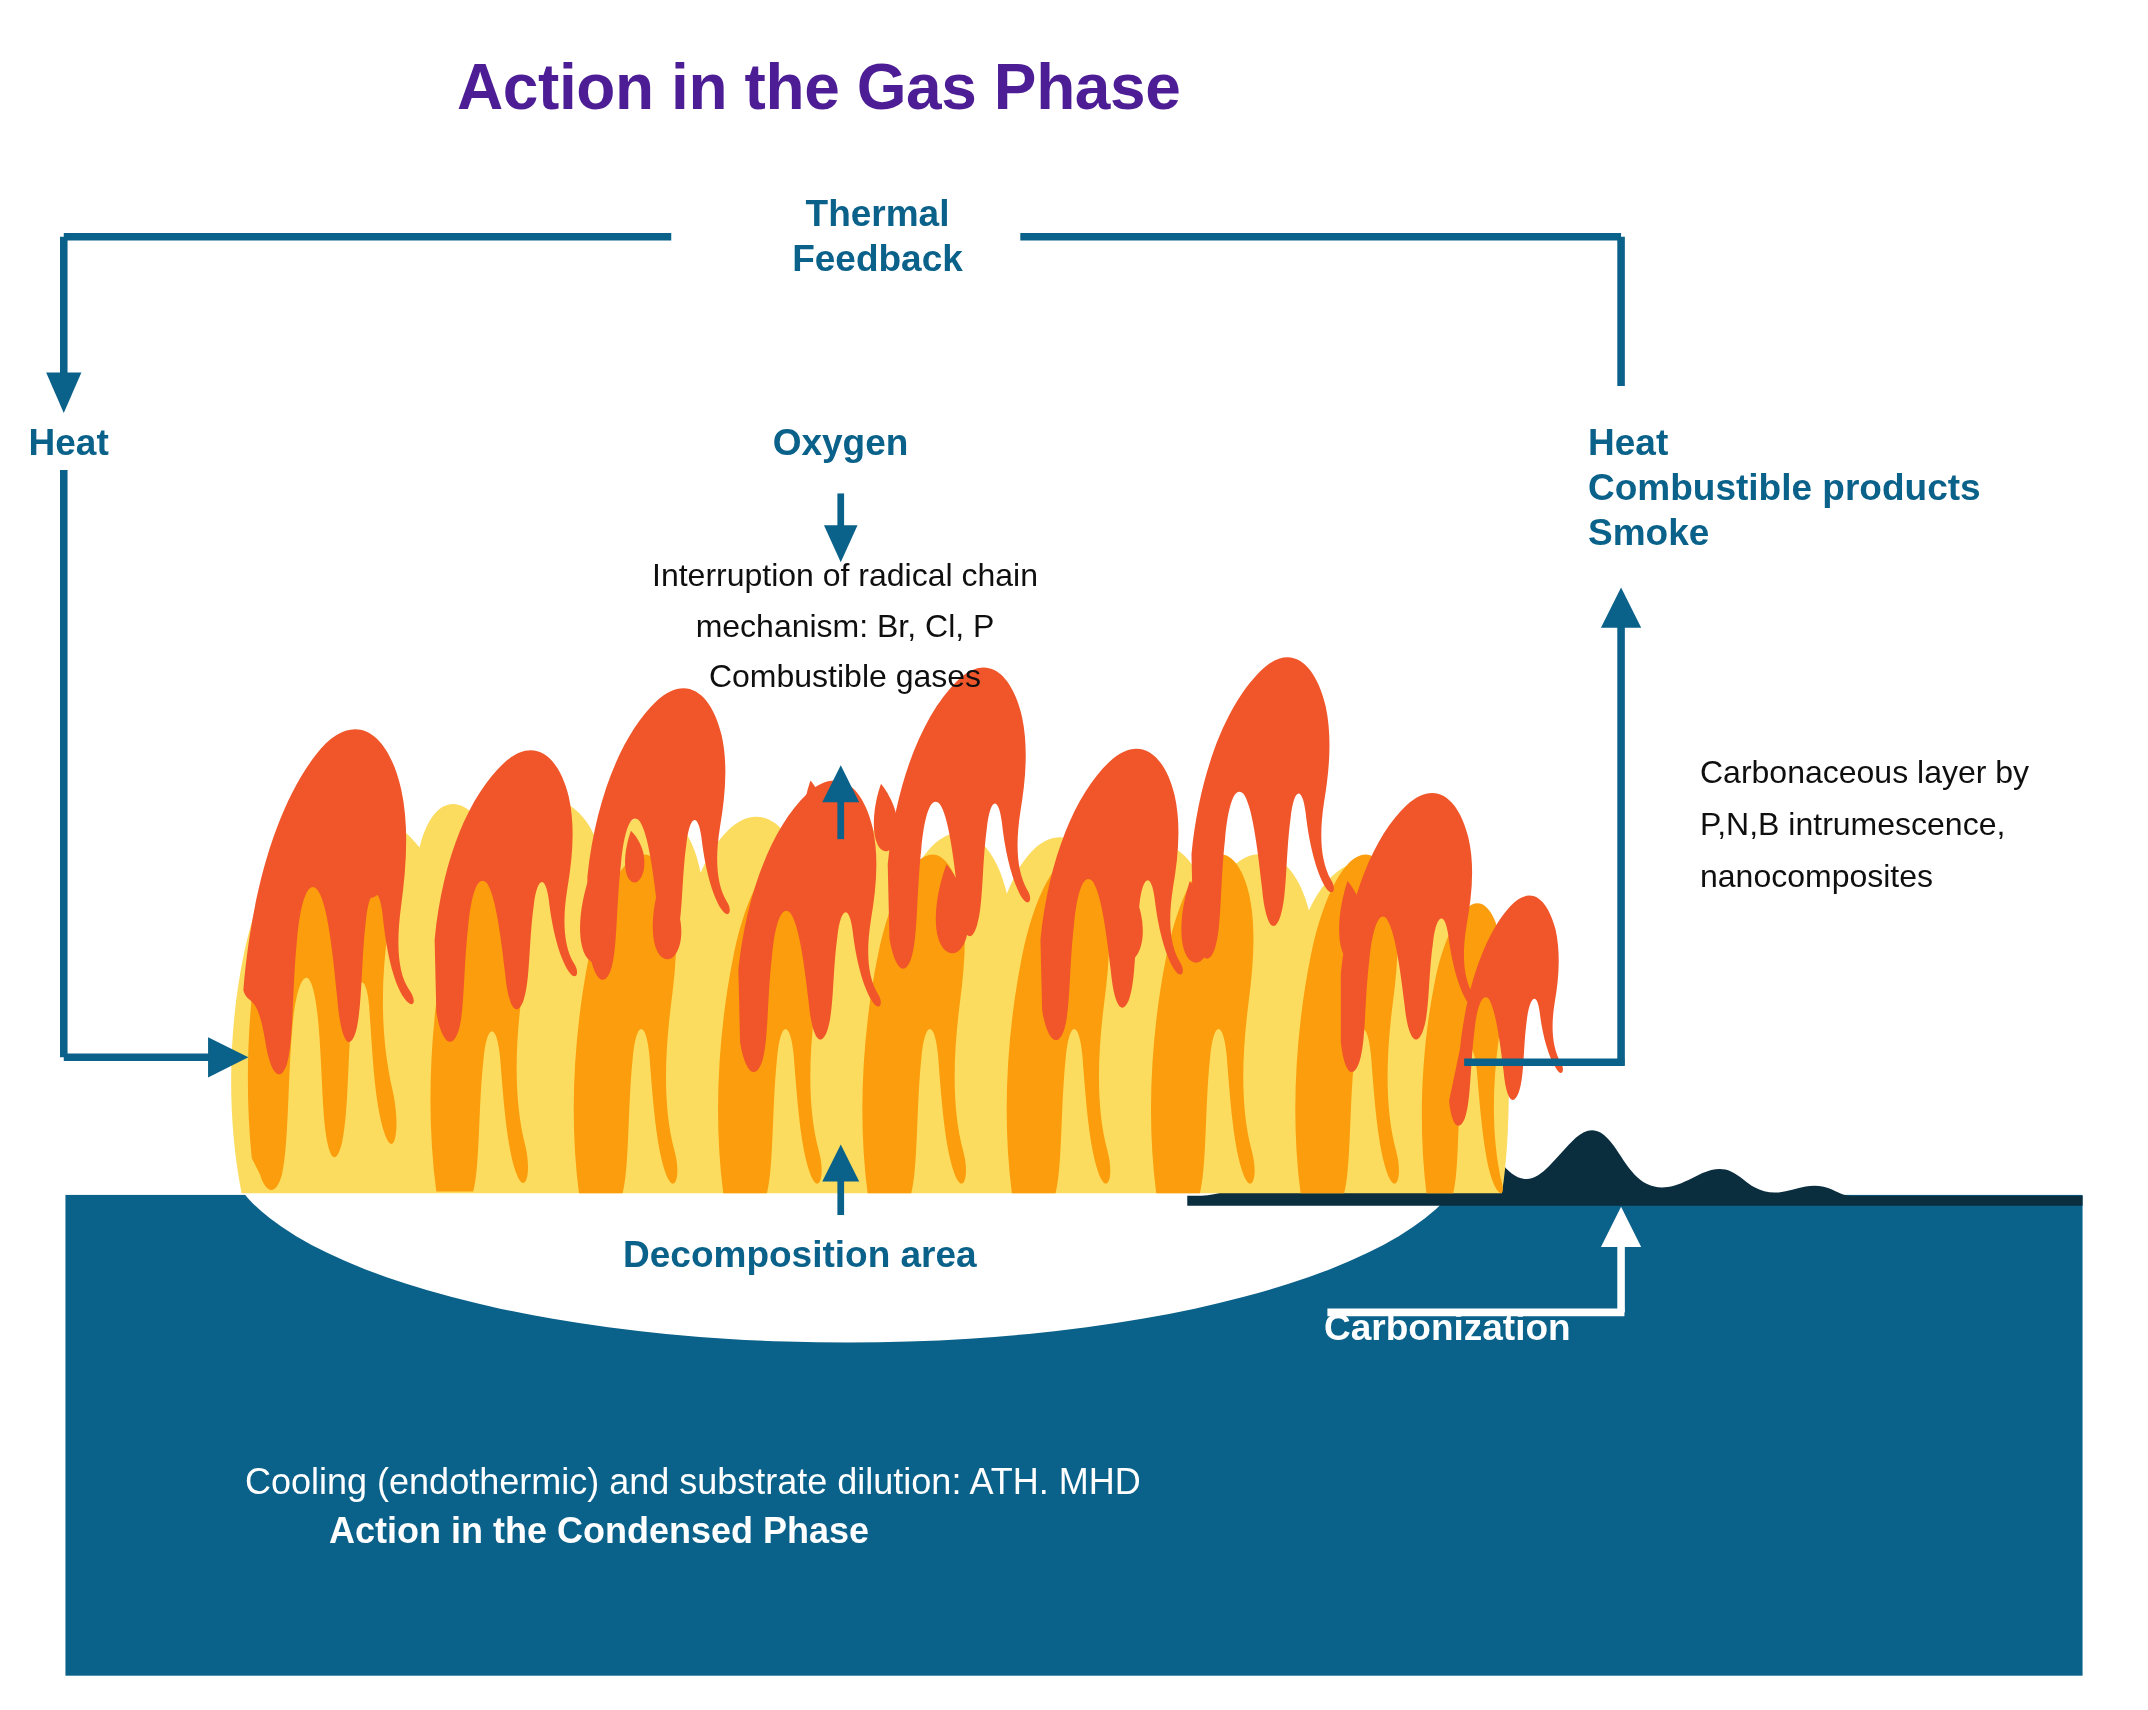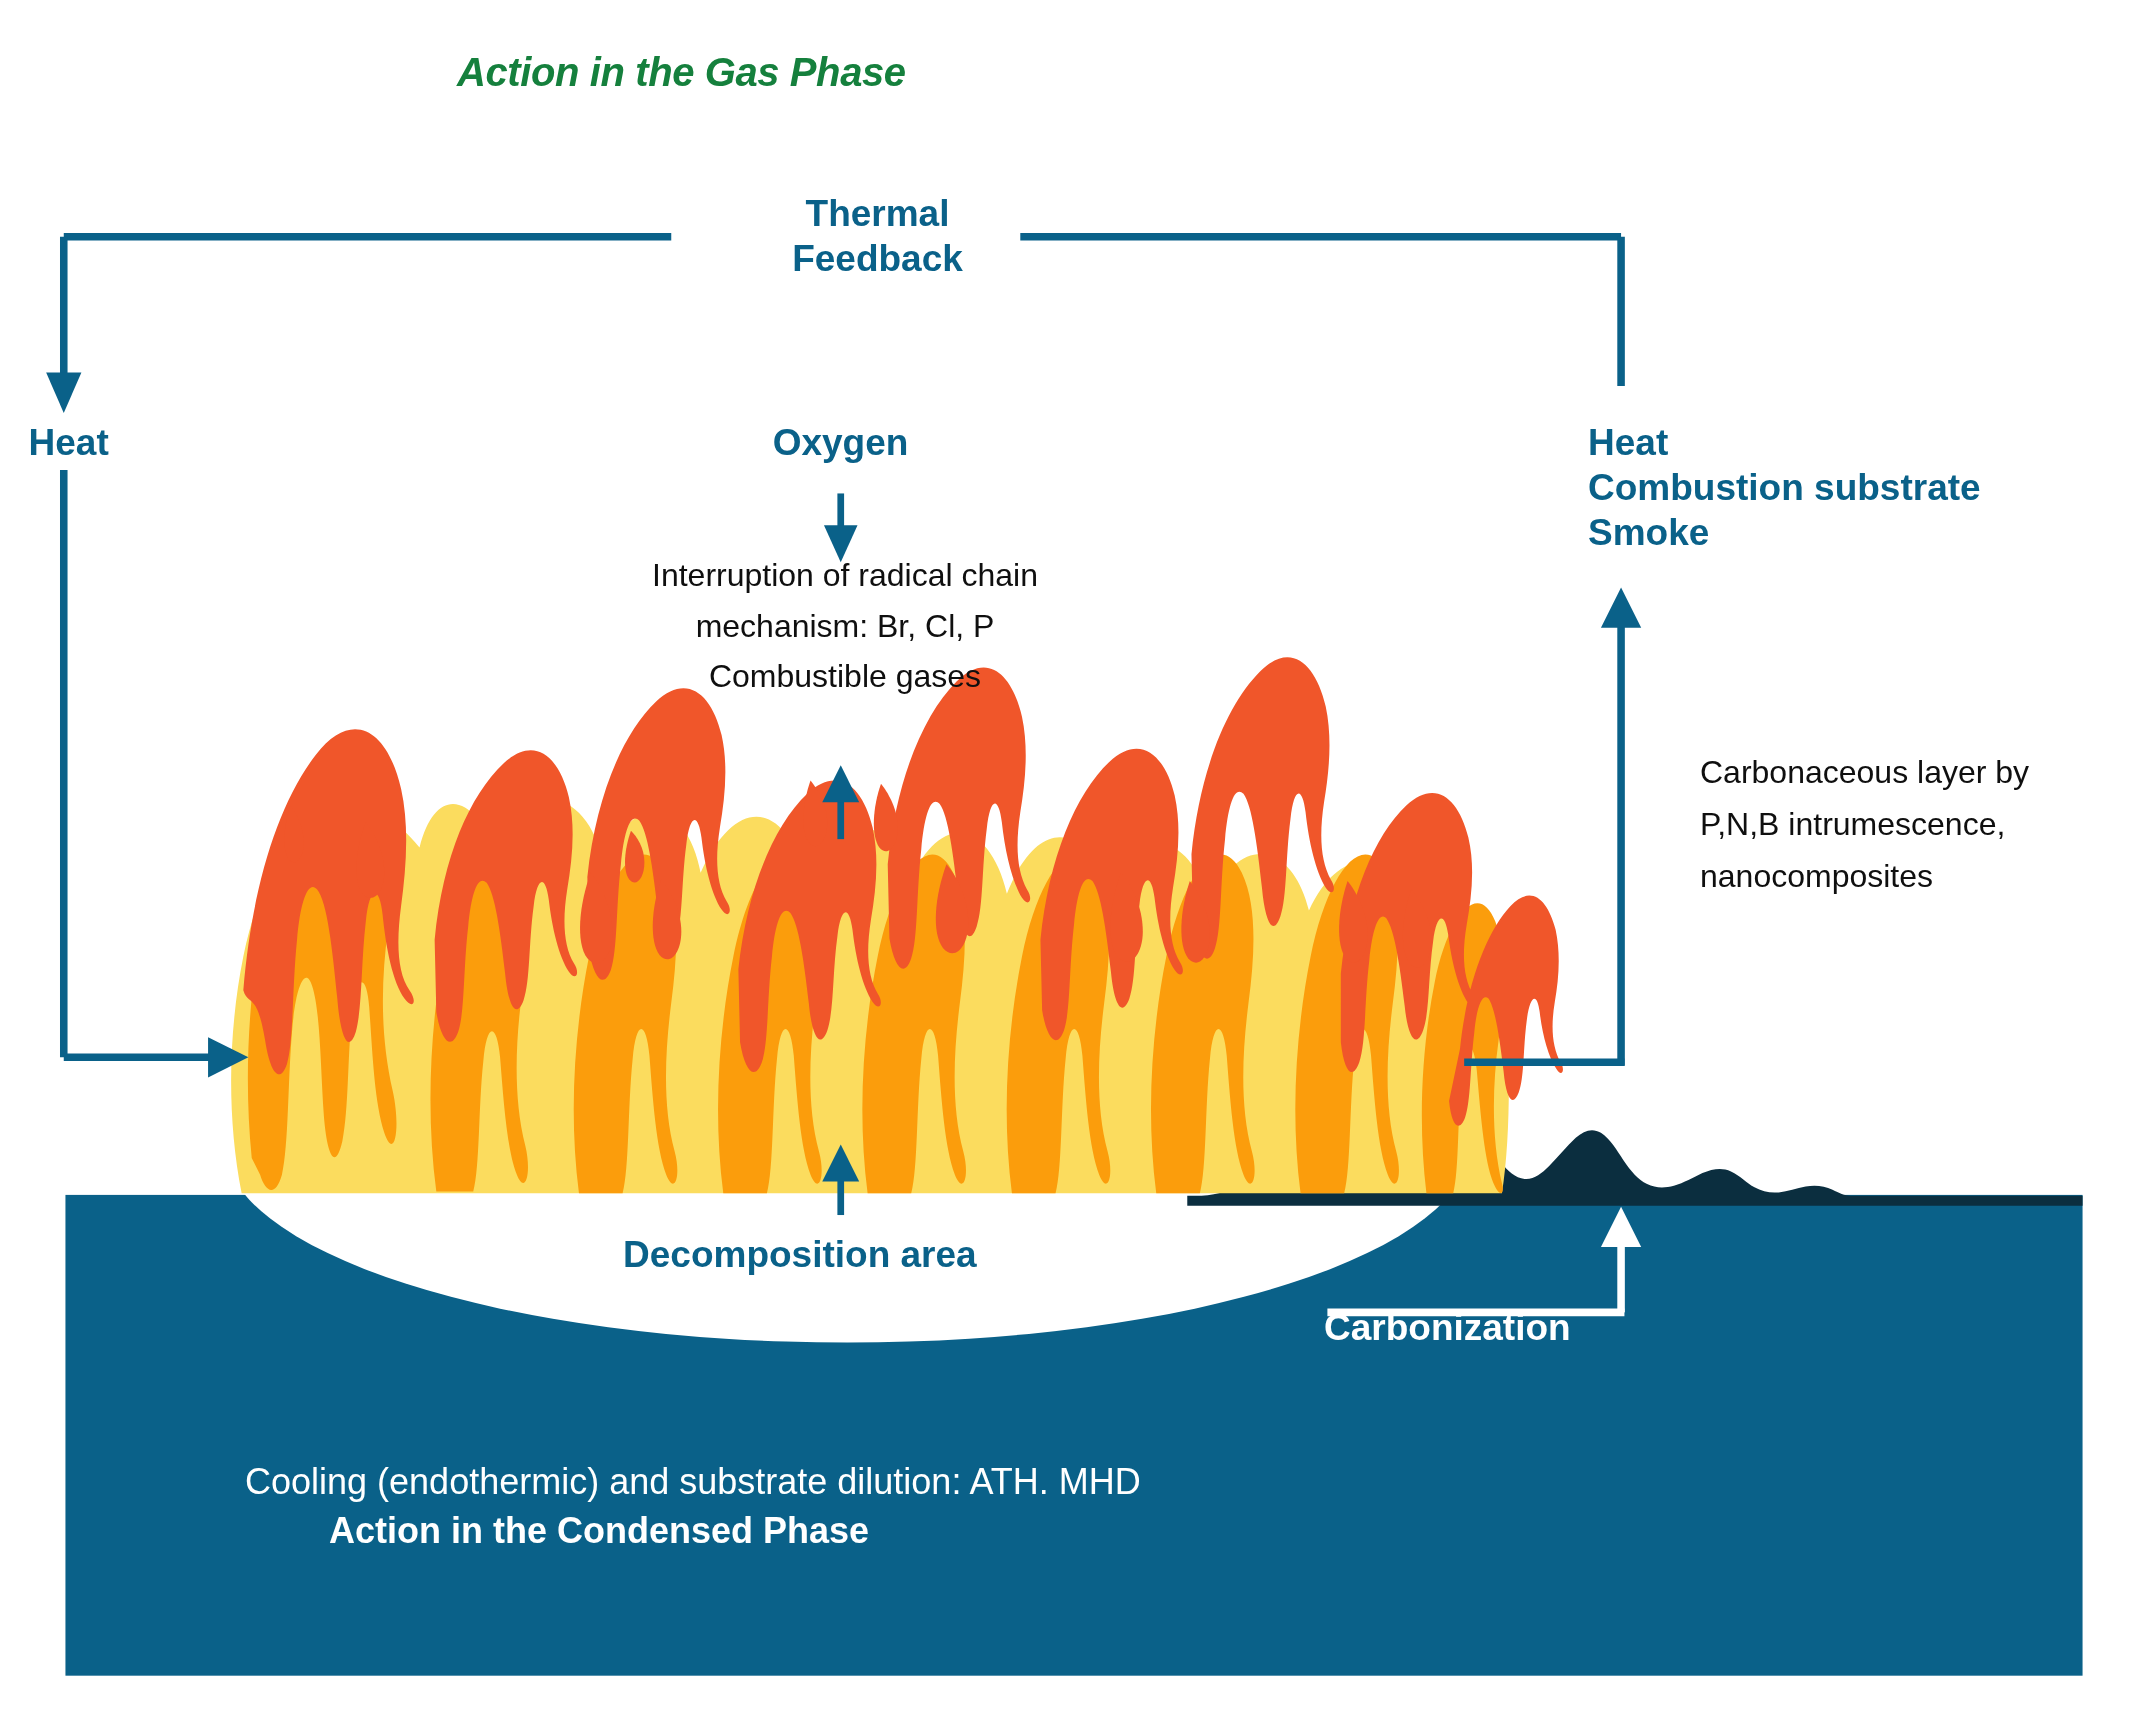--- a/index.html
+++ b/index.html
@@ -22,25 +22,24 @@
     left: 0;
     top: 0;
     width: 2148px;
     height: 1711px;
   }
   .txt {
     position: absolute;
     white-space: pre;
   }
   .title {
-    font-size: 40px;
+    font-size: 64px;
     font-weight: bold;
-    color: #15803d;
+    color: #4c1d95;
     letter-spacing: -0.4px;
-    font-style: italic;
   }
   .blue-bold {
     font-size: 37px;
     font-weight: bold;
     color: #0a6189;
     line-height: 1.22;
   }
   .blue-bold-c {
     font-size: 37px;
     font-weight: bold;
@@ -413,21 +412,21 @@
   <div class="txt title" style="left:457px; top:50px;">Action in the Gas Phase</div>
 
   <div class="txt blue-bold-c" style="left:708px; top:191px; width:339px;"><span>Thermal</span><br><span>Feedback</span></div>
 
   <div class="txt blue-bold" style="left:28.5px; top:420px;">Heat</div>
 
   <div class="txt blue-bold-c" style="left:698px; top:420px; width:285px;">Oxygen</div>
 
   <div class="txt black-reg" style="left:476px; top:550px; width:738px;"><span>Interruption of radical chain</span><br><span>mechanism: Br, Cl, P</span><br><span>Combustible gases</span><br></div>
 
-  <div class="txt blue-bold" style="left:1588px; top:420px;"><span>Heat</span><br><span>Combustion substrate</span><br><span>Smoke</span></div>
+  <div class="txt blue-bold" style="left:1588px; top:420px;"><span>Heat</span><br><span>Combustible products</span><br><span>Smoke</span></div>
 
   <div class="txt black-left" style="left:1700px; top:747px; width:470px;"><span>Carbonaceous layer by</span><br><span>P,N,B intrumescence,</span><br><span>nanocomposites</span></div>
 
   <div class="txt blue-bold" style="left:623px; top:1232px;">Decomposition area</div>
 
   <div class="txt white-bold-sm" style="left:1324px; top:1307px;">Carbonization</div>
 
   <div class="txt white-reg" style="left:245px; top:1429px;margin-top:32px;">Cooling (endothermic) and substrate dilution: ATH. MHD</div>
 
   <div class="txt white-bold" style="left:329px; top:1510px;">Action in the Condensed Phase</div>

